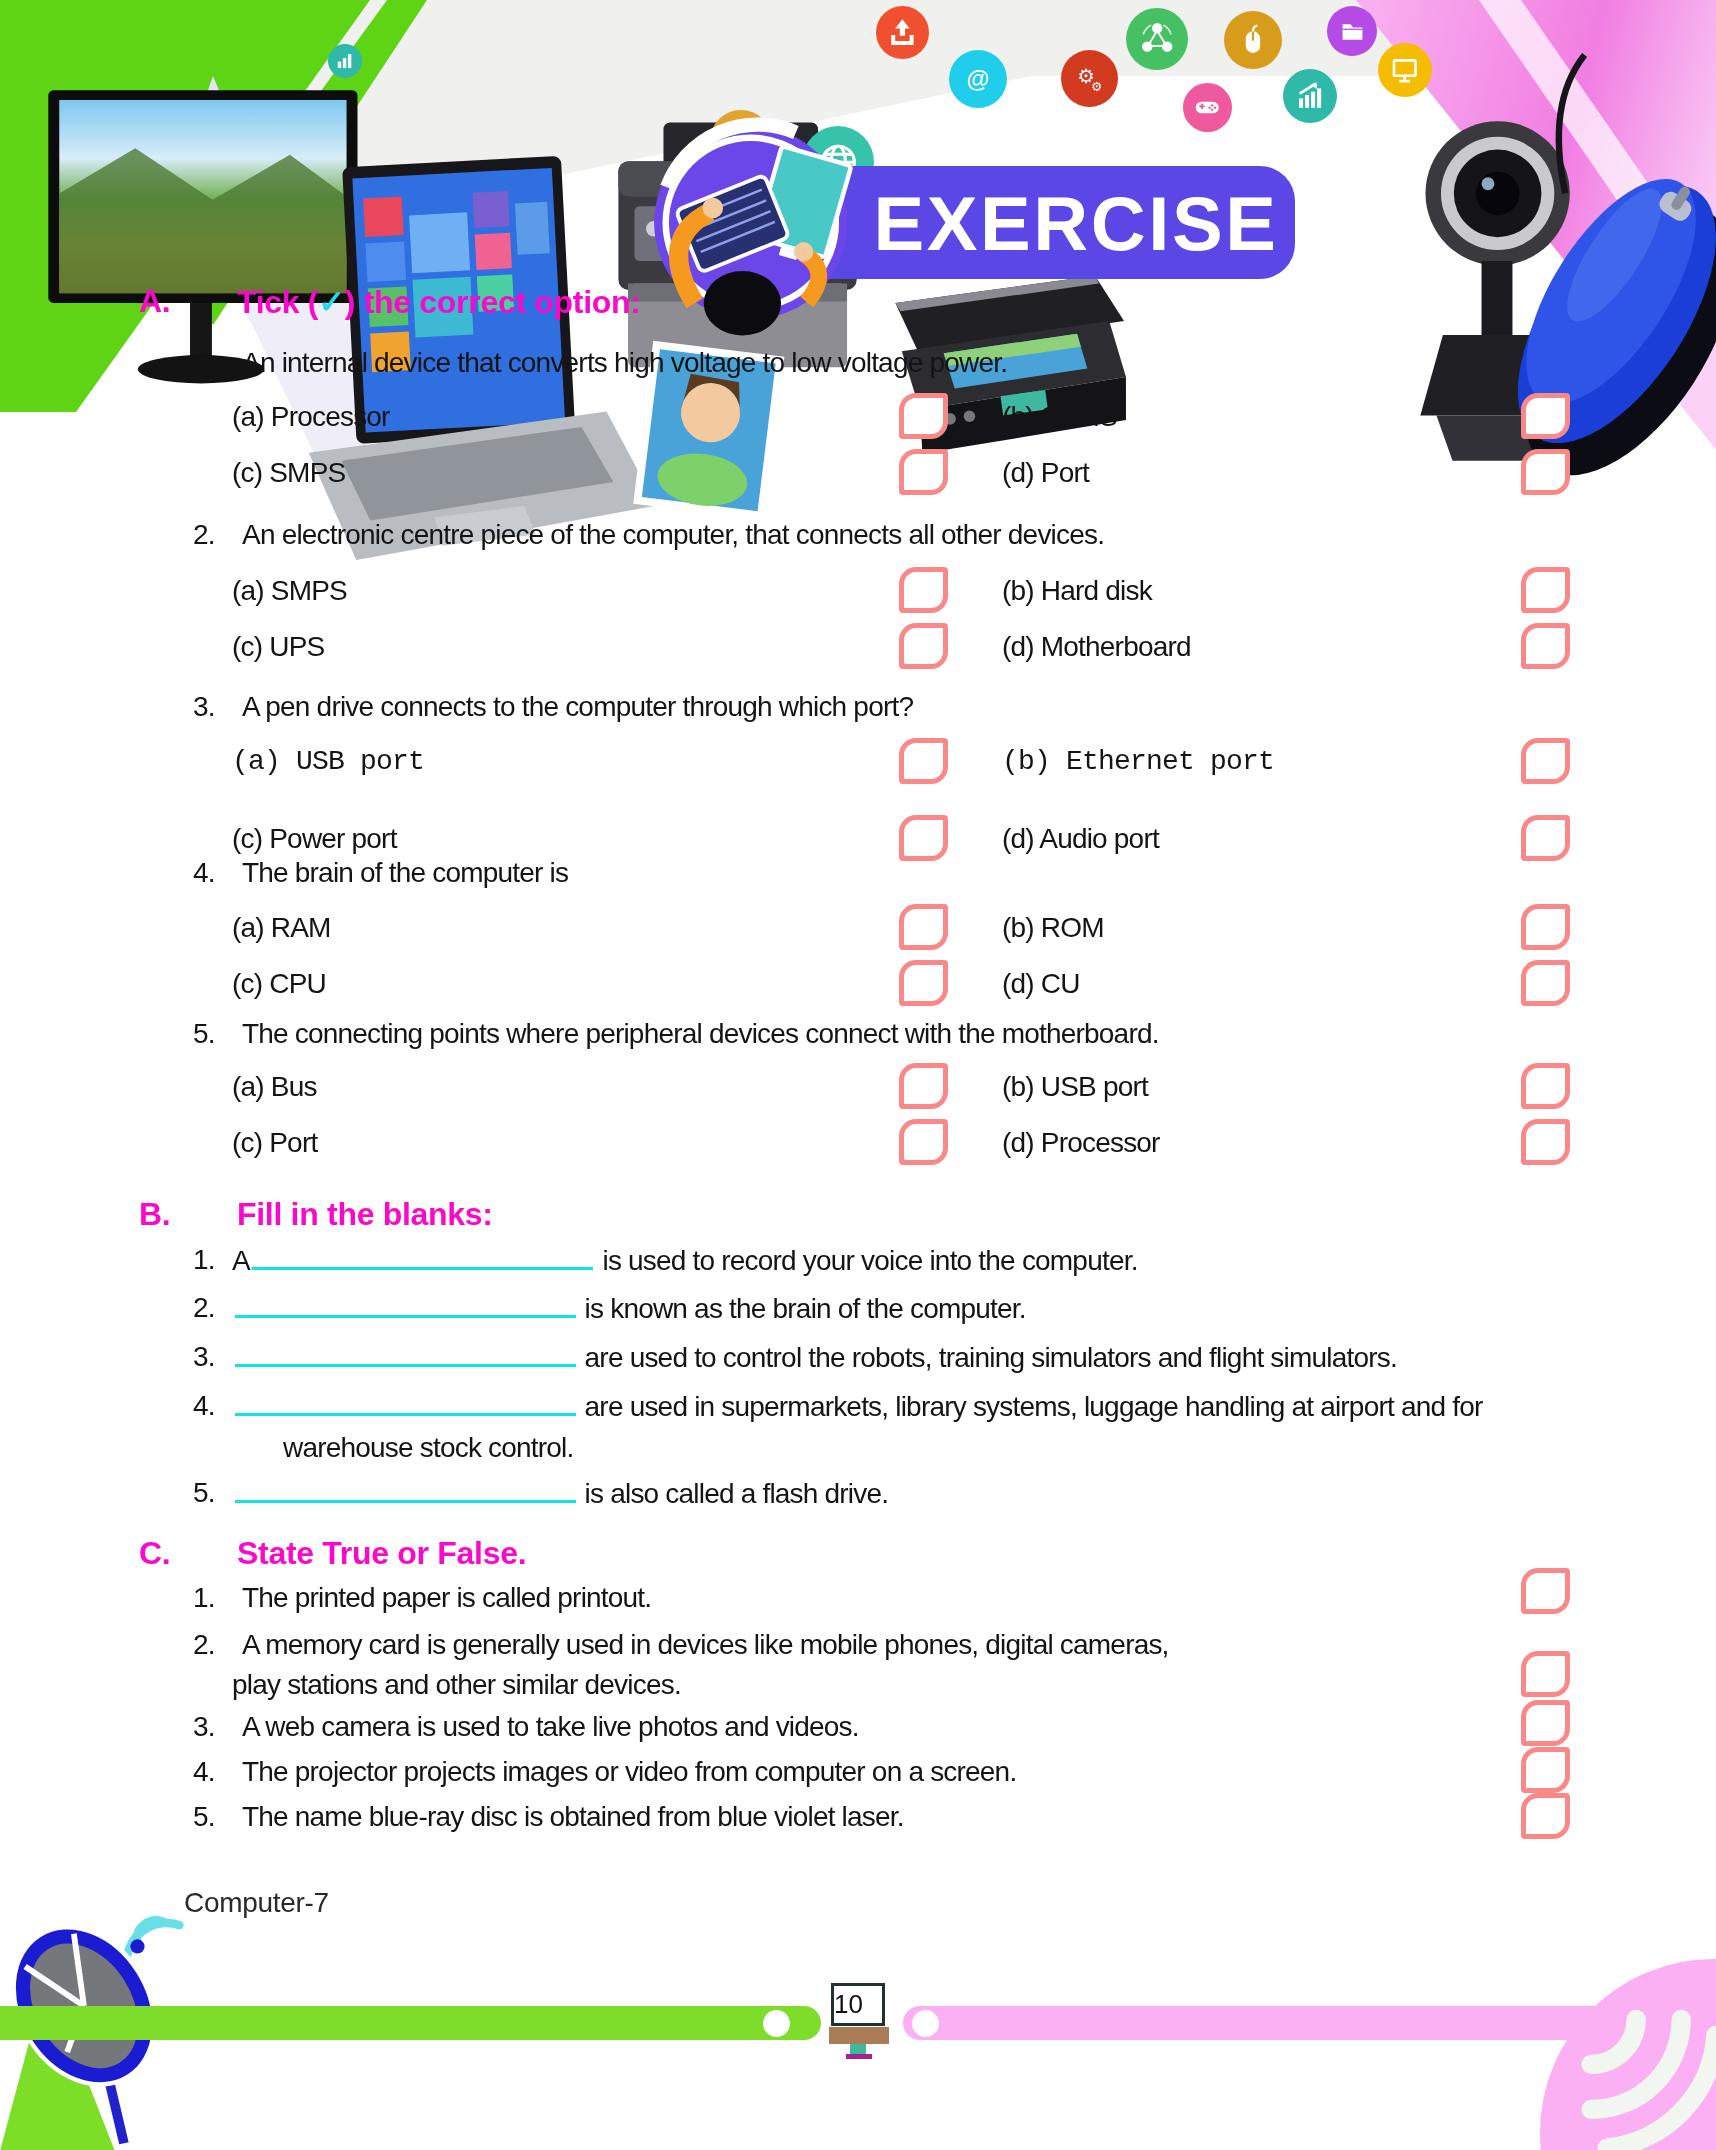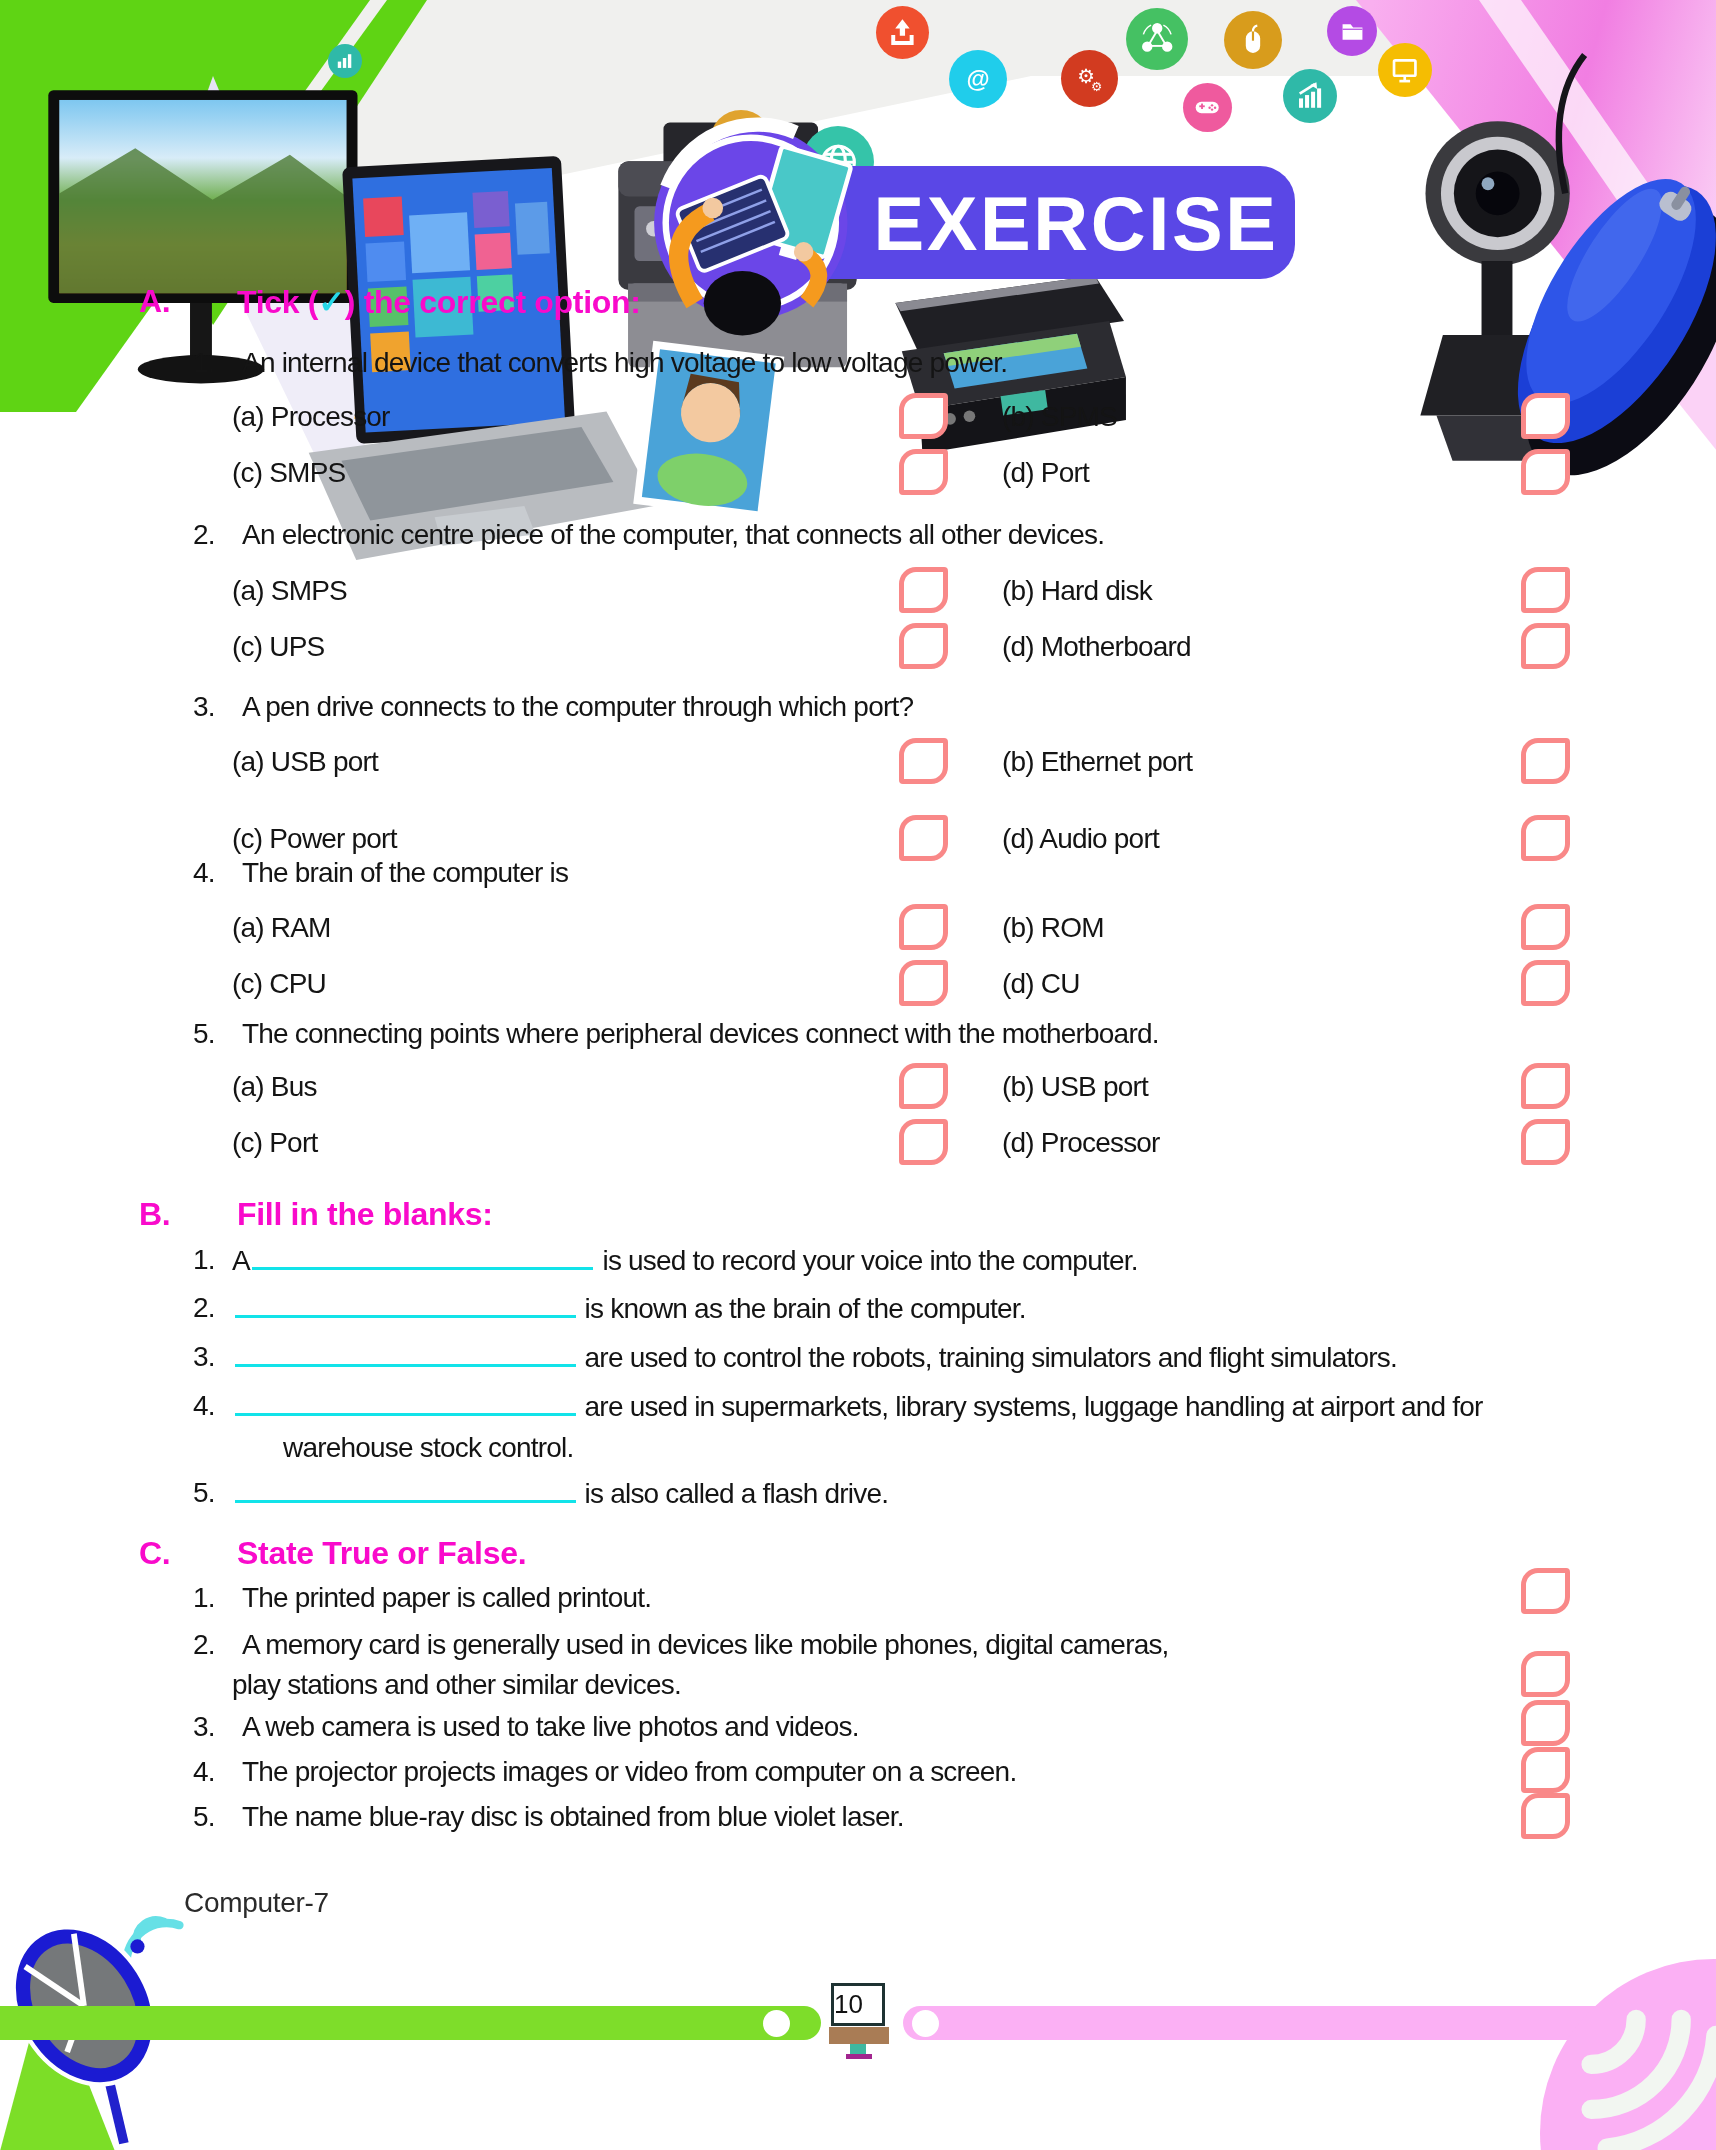--- a/index.html
+++ b/index.html
@@ -337,21 +337,21 @@
     <span class="opt oa">(c) UPS</span>
     <span class="cb cb1"></span>
     <span class="opt ob">(d) Motherboard</span>
     <span class="cb cb2"></span>
   </div>
 
   <div class="abs qline" style="top:691px;">
     <span class="num">3.</span>
       <span class="txt">A pen drive connects to the computer through which port?</span>
   </div>
-  <div class="abs optrow" style="top:738px;">
+  <div class="abs optrow" style="top:738px;font-family:Liberation Mono, monospace;">
     <span class="opt oa">(a) USB port</span>
     <span class="cb cb1"></span>
     <span class="opt ob">(b) Ethernet port</span>
     <span class="cb cb2"></span>
   </div>
   <div class="abs optrow" style="top:794px;margin-top:21px;">
     <span class="opt oa">(c) Power port</span>
     <span class="cb cb1"></span>
     <span class="opt ob">(d) Audio port</span>
     <span class="cb cb2"></span>

